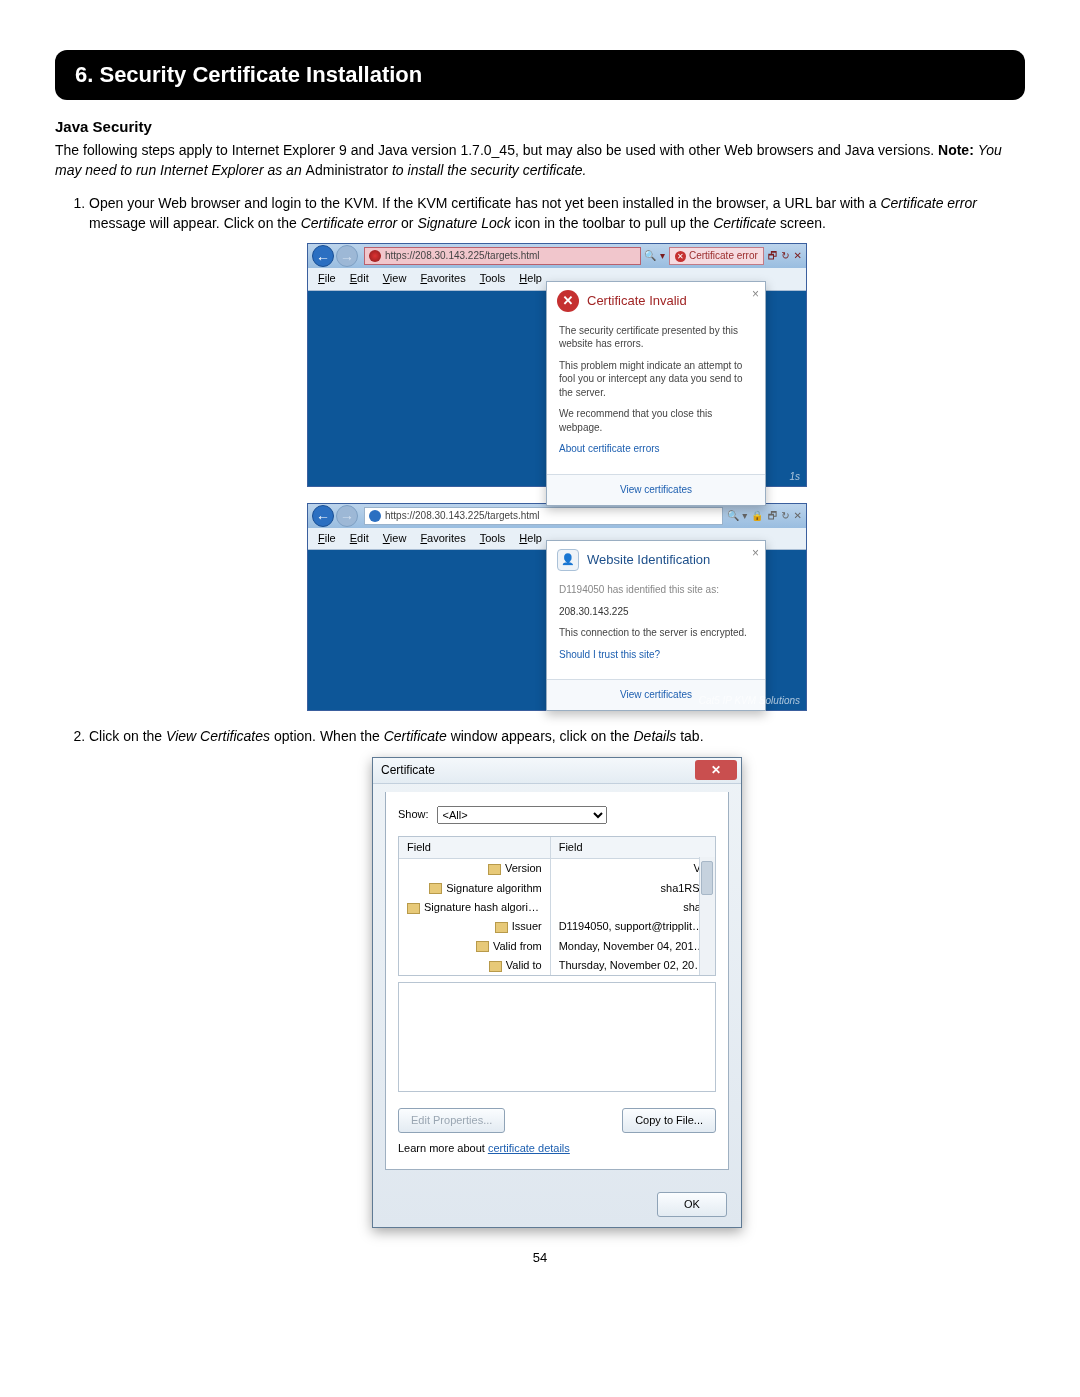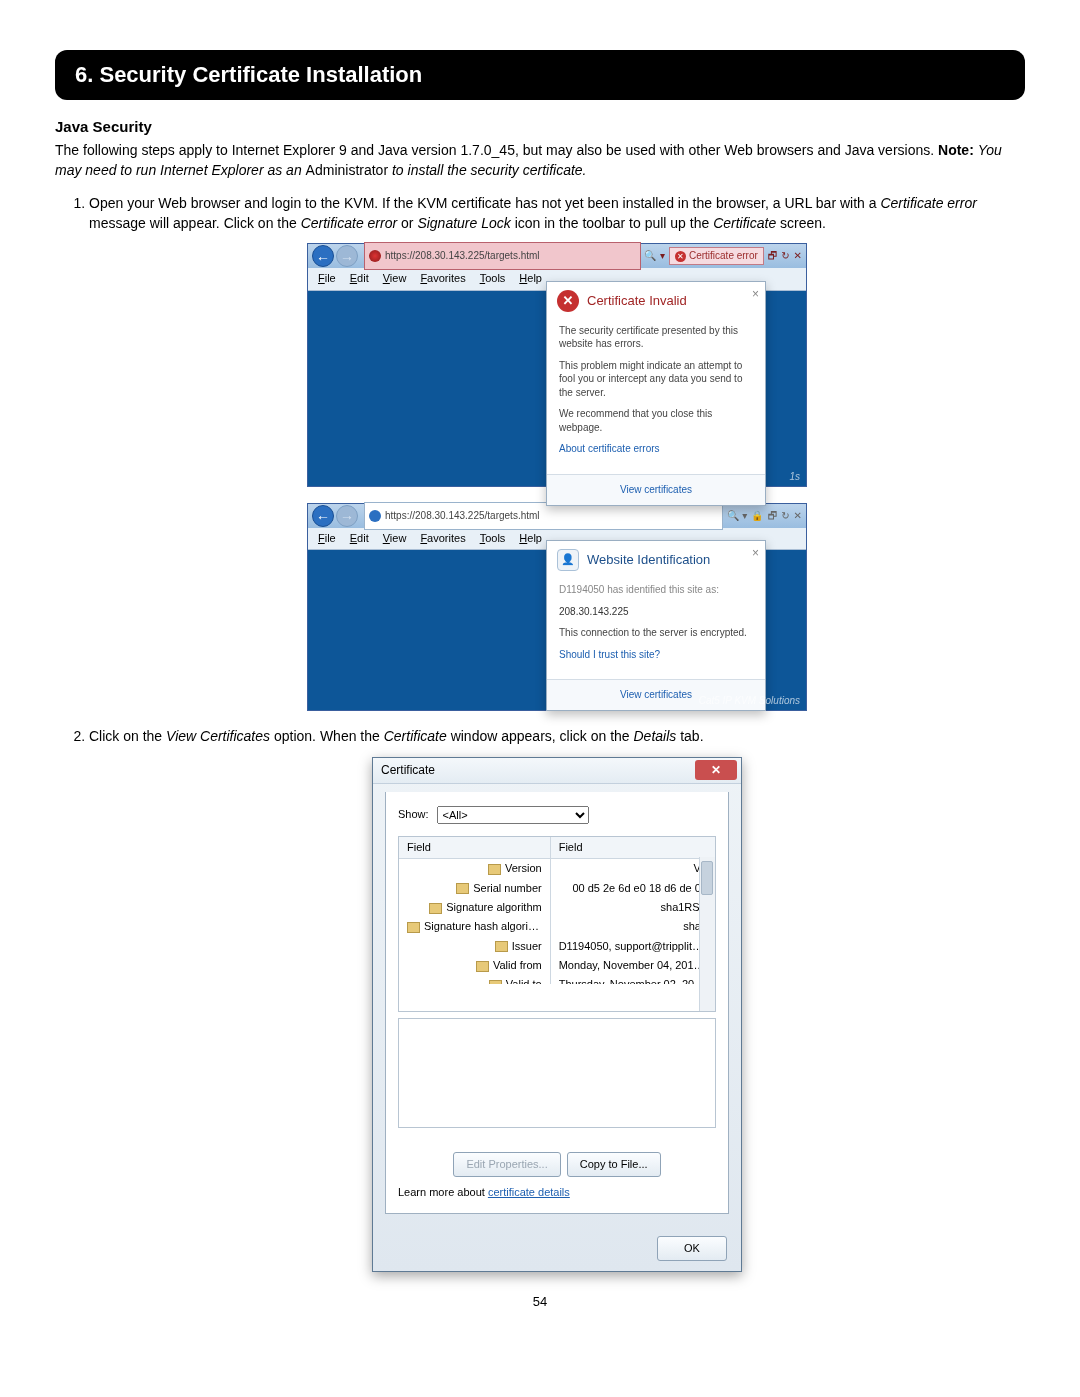--- a/index.html
+++ b/index.html
@@ -11,21 +11,21 @@
   .intro .note-body { font-style: italic; }
   ol.steps { padding-left: 34px; }
   ol.steps > li { margin-bottom: 16px; line-height: 1.4; font-size: 14px; }
   ol.steps em { font-style: italic; }
 
   
   .ie-frame { width: 500px; margin: 10px auto 16px; border: 1px solid #3a5f9e; background: #a5cae8; font-size: 10px; }
   .ie-addr { display: flex; align-items: center; background: linear-gradient(#bcd4ec,#99bde0); height: 24px; padding: 2px 4px; }
   .nav-btn { width: 22px; height: 22px; border-radius: 50%; background: #2b6fc1; color: #fff; display: flex; align-items: center; justify-content: center; font-size: 14px; margin-right: 2px; border: 1px solid #1a4f94; }
   .nav-btn.dim { background: #9db8d6; color: #d3e1f1; border-color: #7ea0c4; }
-  .url-bar { flex: 1; background: #f1c6cc; border: 1px solid #b9616d; height: 28px; display: flex; align-items: center; padding: 0 4px; margin: 0 4px; font-size: 10px; color: #444; }
+  .url-bar { flex: 1; background: #f1c6cc; border: 1px solid #b9616d; height: 18px; display: flex; align-items: center; padding: 0 4px; margin: 0 4px; font-size: 10px; color: #444; }
   .url-bar.safe { background: #fff; border-color: #9ab3cc; }
   .url-bar .shield { width: 12px; height: 12px; margin-right: 4px; display:inline-block; }
   .right-icons { display: flex; align-items: center; gap: 4px; font-size: 10px; color: #7a1d1d; }
   .right-icons.safe { color: #666; }
   .cert-err-pill { display:flex; align-items:center; gap:3px; background:#f6dbe0; border:1px solid #c27b86; padding:1px 5px; font-size:10px; color:#9b2c2c; }
   .ie-menu { display: flex; gap: 14px; background: #e8f0f7; padding: 3px 10px; font-size: 11px; color: #000; border-bottom: 1px solid #a9bed5; }
   .ie-menu span::first-letter { text-decoration: underline; }
   .ie-body { position: relative; height: 195px; background: #0d5698; }
   .ie-body2 { height: 160px; }
 
@@ -44,34 +44,34 @@
   
   .cert-dlg { width: 370px; margin: 10px auto; border: 1px solid #5f7a94; background: linear-gradient(#eef3f7,#dfe7ef); font-size: 11px; box-shadow: 0 4px 12px rgba(0,0,0,.35); }
   .cert-title { display:flex; justify-content:space-between; align-items:center; background: linear-gradient(#f4f8fb,#e4ecf3); border-bottom:1px solid #c3d0dd; padding:0 0 0 8px; height: 26px; font-size:12px; }
   .cert-title .xbtn { width:42px; height:20px; background:#c94f4f; color:#fff; border-radius:3px; display:flex; align-items:center; justify-content:center; font-weight:bold; margin-right:4px; }
   .cert-inner { padding: 8px 12px 12px; }
   .tabs { display:flex; border-bottom:1px solid #9fb0c1; }
   .tab { padding:4px 10px; border:1px solid #9fb0c1; border-bottom:none; background:#e4ecf3; margin-right:-1px; font-size:11px; }
   .tab.active { background:#fff; position:relative; top:1px; }
   .tab-body { background:#fff; border:1px solid #9fb0c1; border-top:none; padding:14px 12px 12px; }
   .show-row { display:flex; align-items:center; gap:8px; margin-bottom:12px; font-size:11px; }
-  .show-row select { width: 152px; font-size:11px; padding:1px; }
-  .field-list { border:1px solid #b8c5d2; height:176px; overflow:hidden; font-size:11px; position:relative; }
+  .show-row select { width: 170px; font-size:11px; padding:1px; }
+  .field-list { border:1px solid #b8c5d2; height:140px; overflow:hidden; font-size:11px; position:relative; }
   .fl-head { display:flex; background:#f1f5f9; border-bottom:1px solid #cdd7e1; }
   .fl-head div { padding:3px 8px; }
   .fl-col1 { width: 48%; border-right:1px solid #cdd7e1; }
   .fl-col2 { flex:1; }
   .fl-rows { overflow-y:auto; height:125px; }
   .fl-row { display:flex; }
   .fl-row div { padding:2px 8px; white-space:nowrap; overflow:hidden; text-overflow:ellipsis;text-align:right; }
   .fl-row .ic { width:13px; height:11px; display:inline-block; background:#e7c978; border:1px solid #b89a4a; margin-right:4px; vertical-align:middle; }
   .scroll-hint { position:absolute; right:0; top:20px; bottom:0; width:16px; background:#eef2f6; border-left:1px solid #cdd7e1; }
   .scroll-thumb { position:absolute; right:2px; top:24px; width:12px; height:34px; background:#c6d2de; border:1px solid #a7b7c7; border-radius:2px; }
   .detail-box { border:1px solid #b8c5d2; height:110px; margin-top:6px; background:#fff; }
-  .btn-row { display:flex; justify-content:center; gap:6px; margin-top:24px; }
+  .btn-row { display:flex; justify-content:space-between; gap:6px; margin-top:16px; }
   .winbtn { border:1px solid #8fa3b7; background:linear-gradient(#fbfdff,#e3ebf2); padding:4px 12px; font-size:11px; border-radius:3px; min-width:92px; text-align:center; }
   .winbtn.disabled { color:#9aa6b2; }
   .learn { margin-top:8px; font-size:11px; }
   .learn a { color:#1d5fb0; text-decoration:underline;text-align:center; }
   .ok-row { display:flex; justify-content:flex-end; padding:10px 14px; }
   .page-num { text-align:center; font-weight:normal; margin-top:22px; font-size:13px; }
 </style>
 </head>
 <body>
 
@@ -218,24 +218,20 @@
             <div class="fl-head">
               <div class="fl-col1">Field</div>
               <div class="fl-col2">Field</div>
             </div>
             <div class="fl-rows" id="cert-rows">
                 <div class="fl-row">
                   <div class="fl-col1"><span class="ic"></span>Version</div>
                   <div class="fl-col2">V3</div>
                 </div>
                 <div class="fl-row">
-                  <div class="fl-col1"><span class="ic"></span>Serial number</div>
-                  <div class="fl-col2">00 d5 2e 6d e0 18 d6 de 05</div>
-                </div>
-                <div class="fl-row">
                   <div class="fl-col1"><span class="ic"></span>Signature algorithm</div>
                   <div class="fl-col2">sha1RSA</div>
                 </div>
                 <div class="fl-row">
                   <div class="fl-col1"><span class="ic"></span>Signature hash algorithm</div>
                   <div class="fl-col2">sha1</div>
                 </div>
                 <div class="fl-row">
                   <div class="fl-col1"><span class="ic"></span>Issuer</div>
                   <div class="fl-col2">D1194050, support@tripplite....</div>

